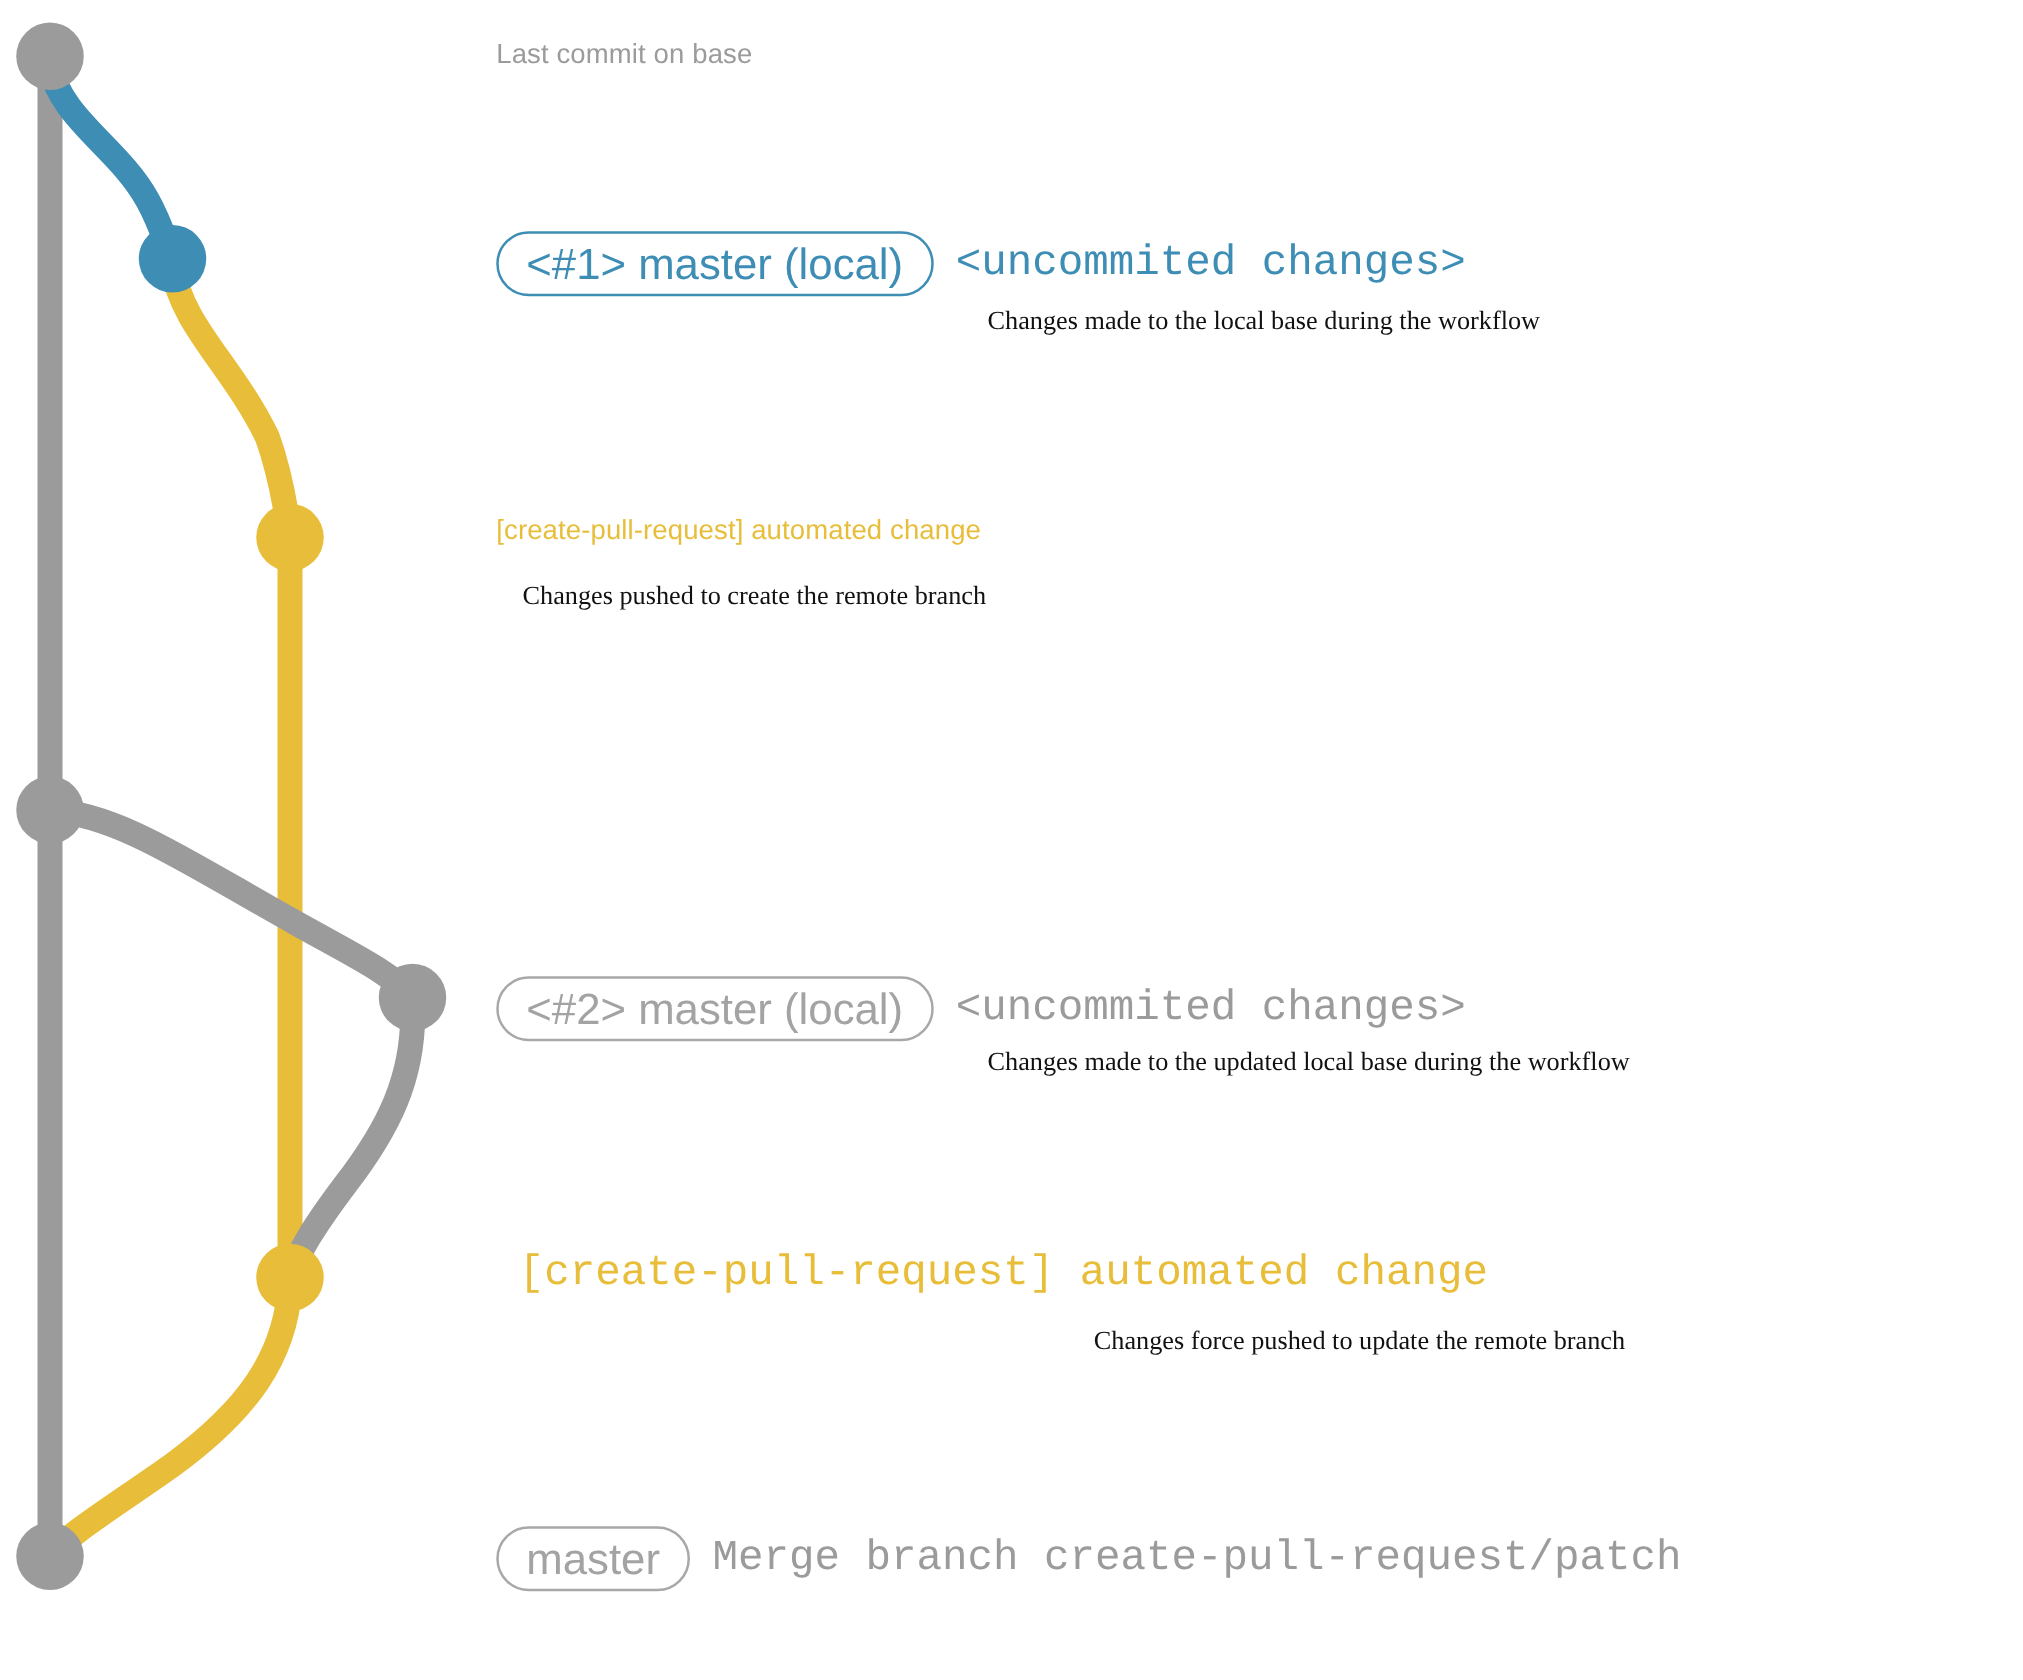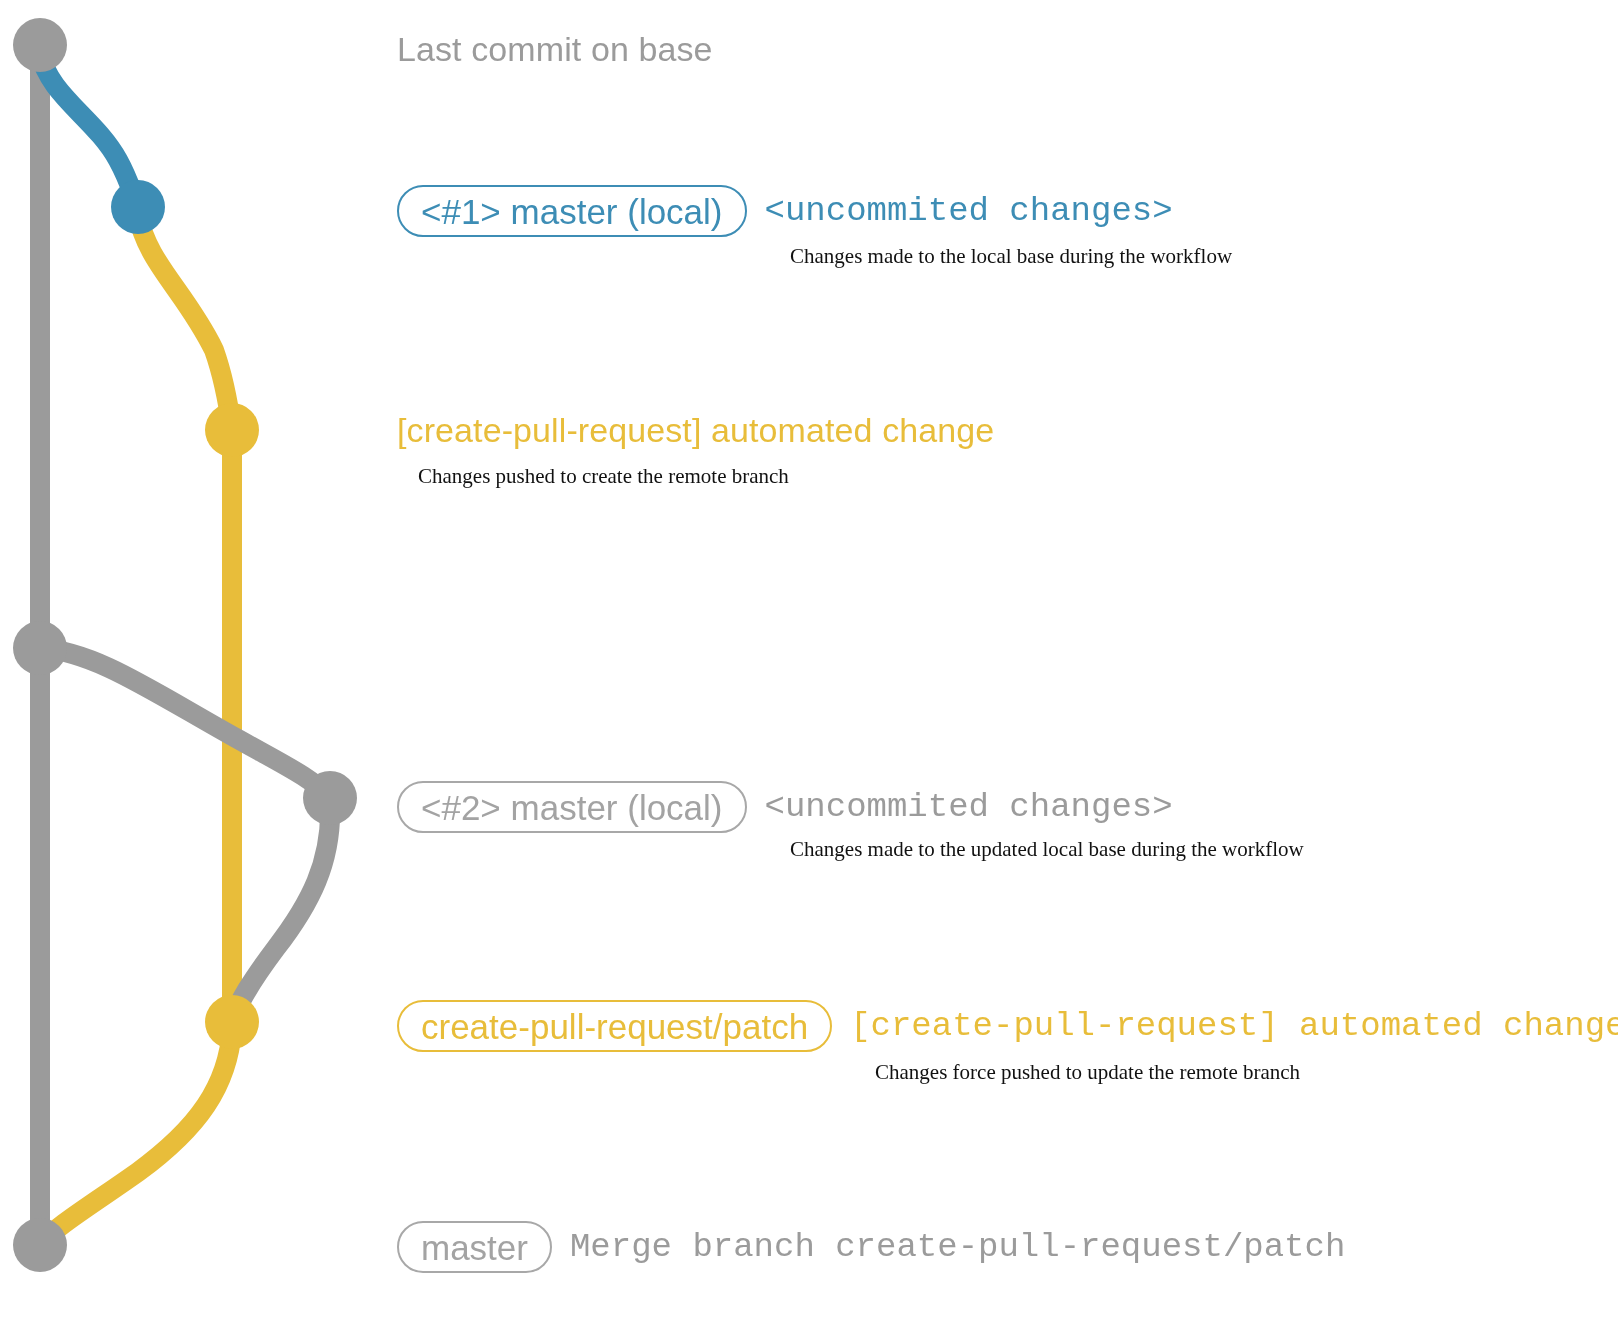--- a/index.html
+++ b/index.html
@@ -29,21 +29,21 @@
     left: 0;
     top: 0;
     width: 1618px;
     height: 1344px;
   }
 
   
   .headline {
     position: absolute;
     font-family: "Liberation Sans", sans-serif;
-    font-size: 34px;
+    font-size: 22px;
     font-weight: 400;
     white-space: nowrap;
     letter-spacing: 0.1px;
   }
 
   .headline.gray  { color: #9b9b9b; }
   .headline.amber { color: #e8bd3a; }
 
   
   .badge-row {
@@ -138,21 +138,20 @@
   <div class="desc" style="left:418px; top:464px;">Changes pushed to create the remote branch</div>
 
 
   <div class="badge-row" style="left:397px; top:781px;">
     <span class="badge gray">&lt;#2&gt; master (local)</span>
     <span class="badge-msg gray">&lt;uncommited changes&gt;</span>
   </div>
   <div class="desc" style="left:790px; top:837px;">Changes made to the updated local base during the workflow</div>
 
   <div class="badge-row" style="left:397px; top:1000px;">
-    <span class="badge amber">create-pull-request/patch</span>
     <span class="badge-msg amber">[create-pull-request] automated change</span>
   </div>
   <div class="desc" style="left:875px; top:1060px;">Changes force pushed to update the remote branch</div>
 
   <div class="badge-row" style="left:397px; top:1221px;">
     <span class="badge gray">master</span>
     <span class="badge-msg gray">Merge branch create-pull-request/patch</span>
   </div>
 
 </div>

